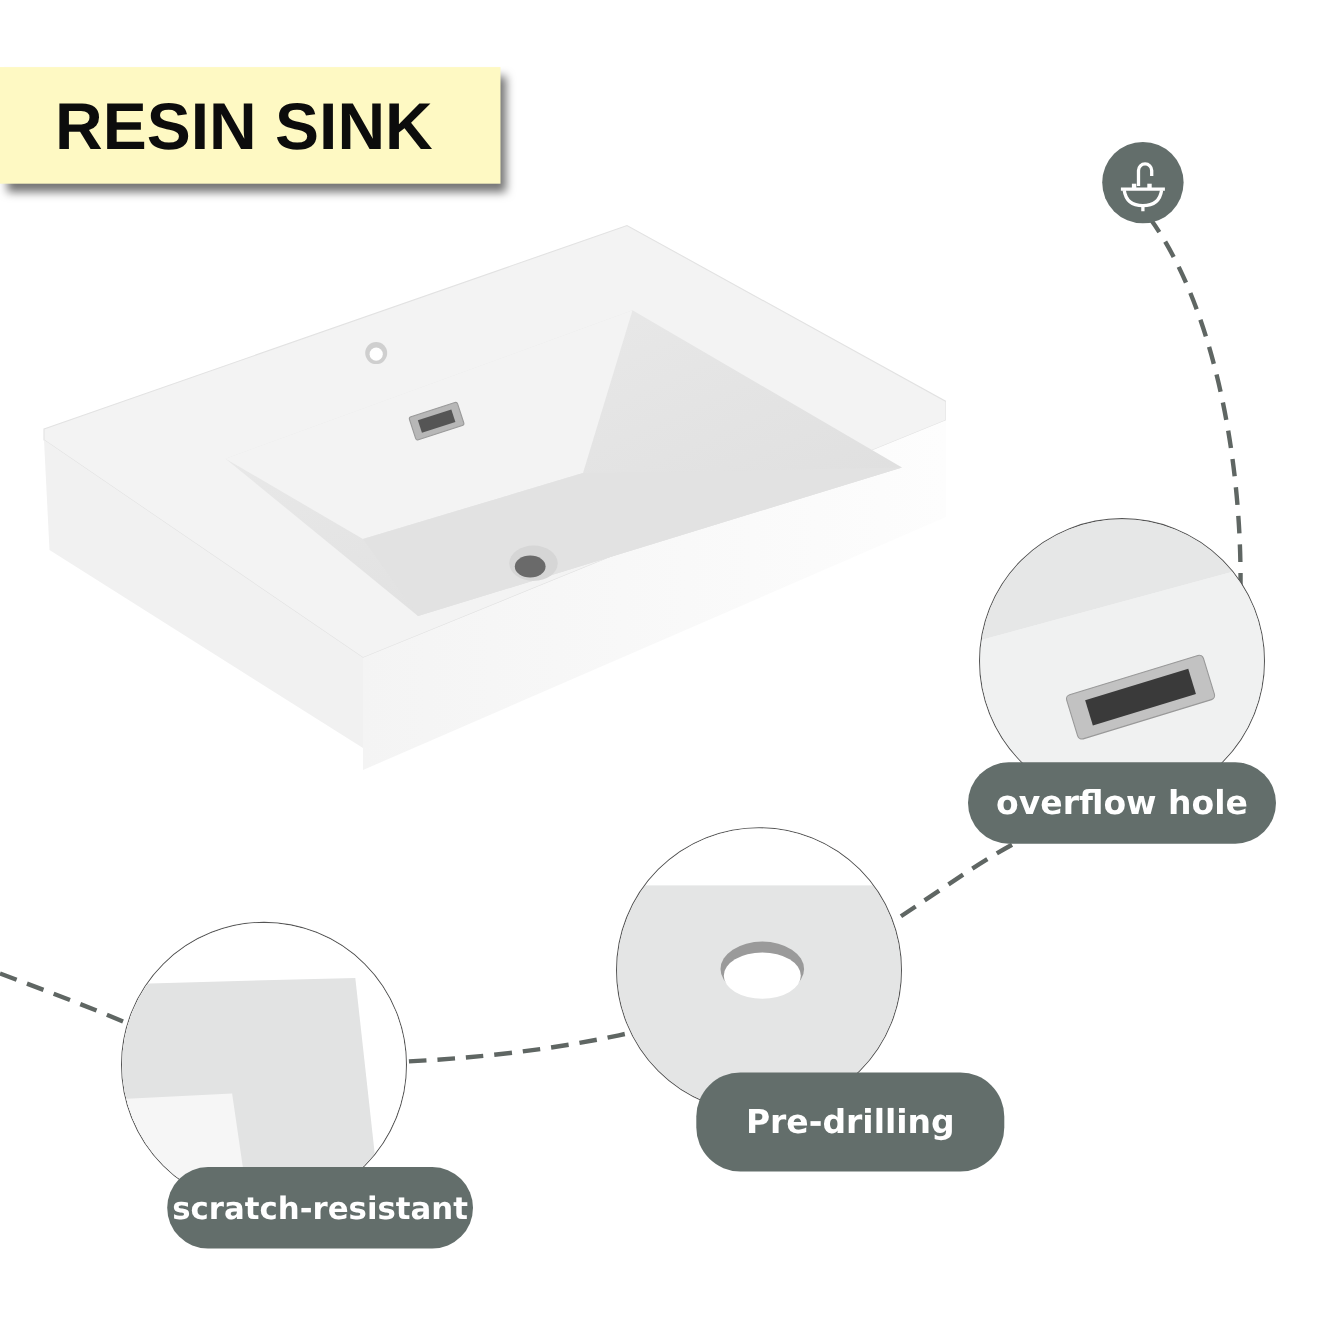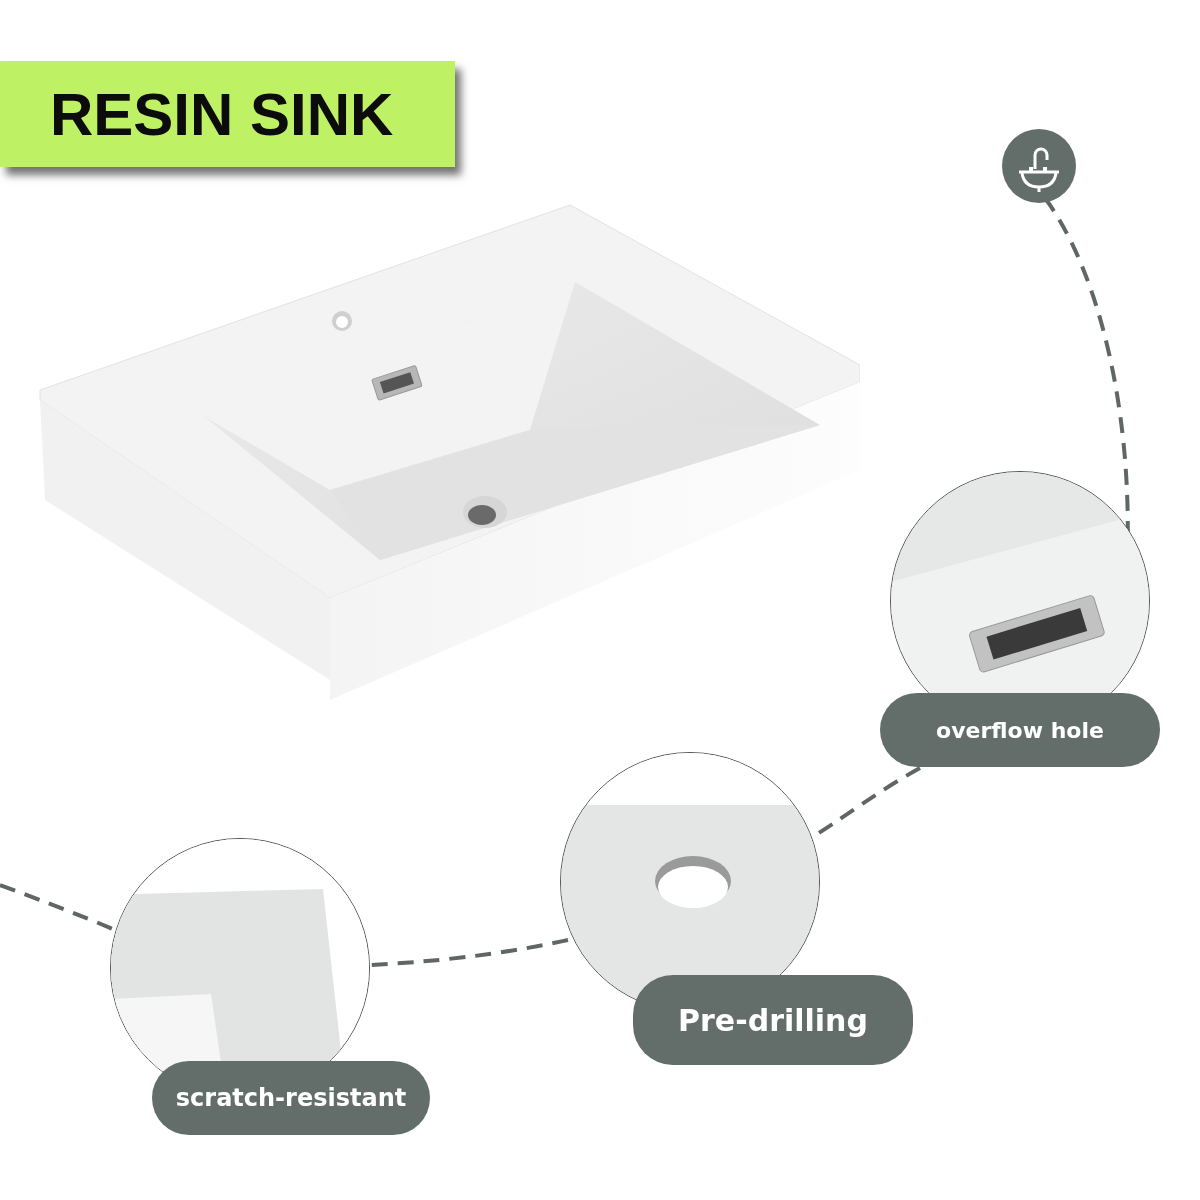--- a/index.html
+++ b/index.html
@@ -4,21 +4,21 @@
 <style>
   html, body { margin: 0; padding: 0; }
   body {
     width: 1200px; height: 1200px; position: relative; overflow: hidden;
     background: #ffffff;
     font-family: "DejaVu Sans", "Liberation Sans", sans-serif;
   }
   .abs { position: absolute; }
   .title-banner {
     left: 0; top: 61px; width: 455px; height: 106px;
-    background: #bef264;
+    background: #fef9c3;
     box-shadow: 6px 8px 8px rgba(0,0,0,0.55);
     display: flex; align-items: center;
   }
   .title-text {
     margin-left: 50px;
     font-family: "Liberation Sans", sans-serif;
     font-weight: bold; font-size: 60px; letter-spacing: 0px;
     color: #0c0c0c;
   }
   .pill {
@@ -97,21 +97,21 @@
 <div class="abs lens" style="left:890px;top:471px;width:258px;height:258px;">
   <svg width="258" height="258" viewBox="0 0 258 258">
     <polygon points="0,0 258,0 258,40 0,110" fill="#e6e7e7"></polygon>
     <polygon points="0,110 258,40 258,258 0,258" fill="#f0f1f1"></polygon>
     <g transform="rotate(-17 138 160)">
       <rect x="80" y="143" width="130" height="42" rx="4" fill="#c2c2c2" stroke="#999"></rect>
       <rect x="96" y="152" width="98" height="24" fill="#3a3a3a"></rect>
     </g>
   </svg>
 </div>
-<div class="abs pill" style="left:880px;top:693px;width:280px;height:74px;font-size:22px;">
+<div class="abs pill" style="left:880px;top:693px;width:280px;height:74px;font-size:30px;">
   <span>overflow hole</span>
 </div>
 
 <div class="abs lens" style="left:560px;top:752px;width:258px;height:258px;">
   <svg width="258" height="258" viewBox="0 0 258 258">
     <rect x="0" y="0" width="258" height="52" fill="#ffffff"></rect>
     <rect x="0" y="52" width="258" height="206" fill="#e4e5e5"></rect>
     <ellipse cx="132" cy="128" rx="38" ry="25" fill="#9a9a9a"></ellipse>
     <ellipse cx="132" cy="134" rx="35" ry="21" fill="#ffffff"></ellipse>
   </svg>
@@ -120,15 +120,15 @@
   <span>Pre-drilling</span>
 </div>
 
 <div class="abs lens" style="left:110px;top:838px;width:258px;height:258px;">
   <svg width="258" height="258" viewBox="0 0 258 258">
     <rect x="0" y="0" width="258" height="258" fill="#ffffff"></rect>
     <polygon points="25,55 212,50 235,258 0,258 0,60" fill="#e2e3e3"></polygon>
     <polygon points="0,160 100,155 115,258 0,258" fill="#f6f6f6"></polygon>
   </svg>
 </div>
-<div class="abs pill" style="left:152px;top:1061px;width:278px;height:74px;font-size:24px;justify-content:center;">
+<div class="abs pill" style="left:152px;top:1061px;width:278px;height:74px;font-size:28px;justify-content:center;">
   <span>scratch-resistant</span>
 </div>
 
 </body></html>

